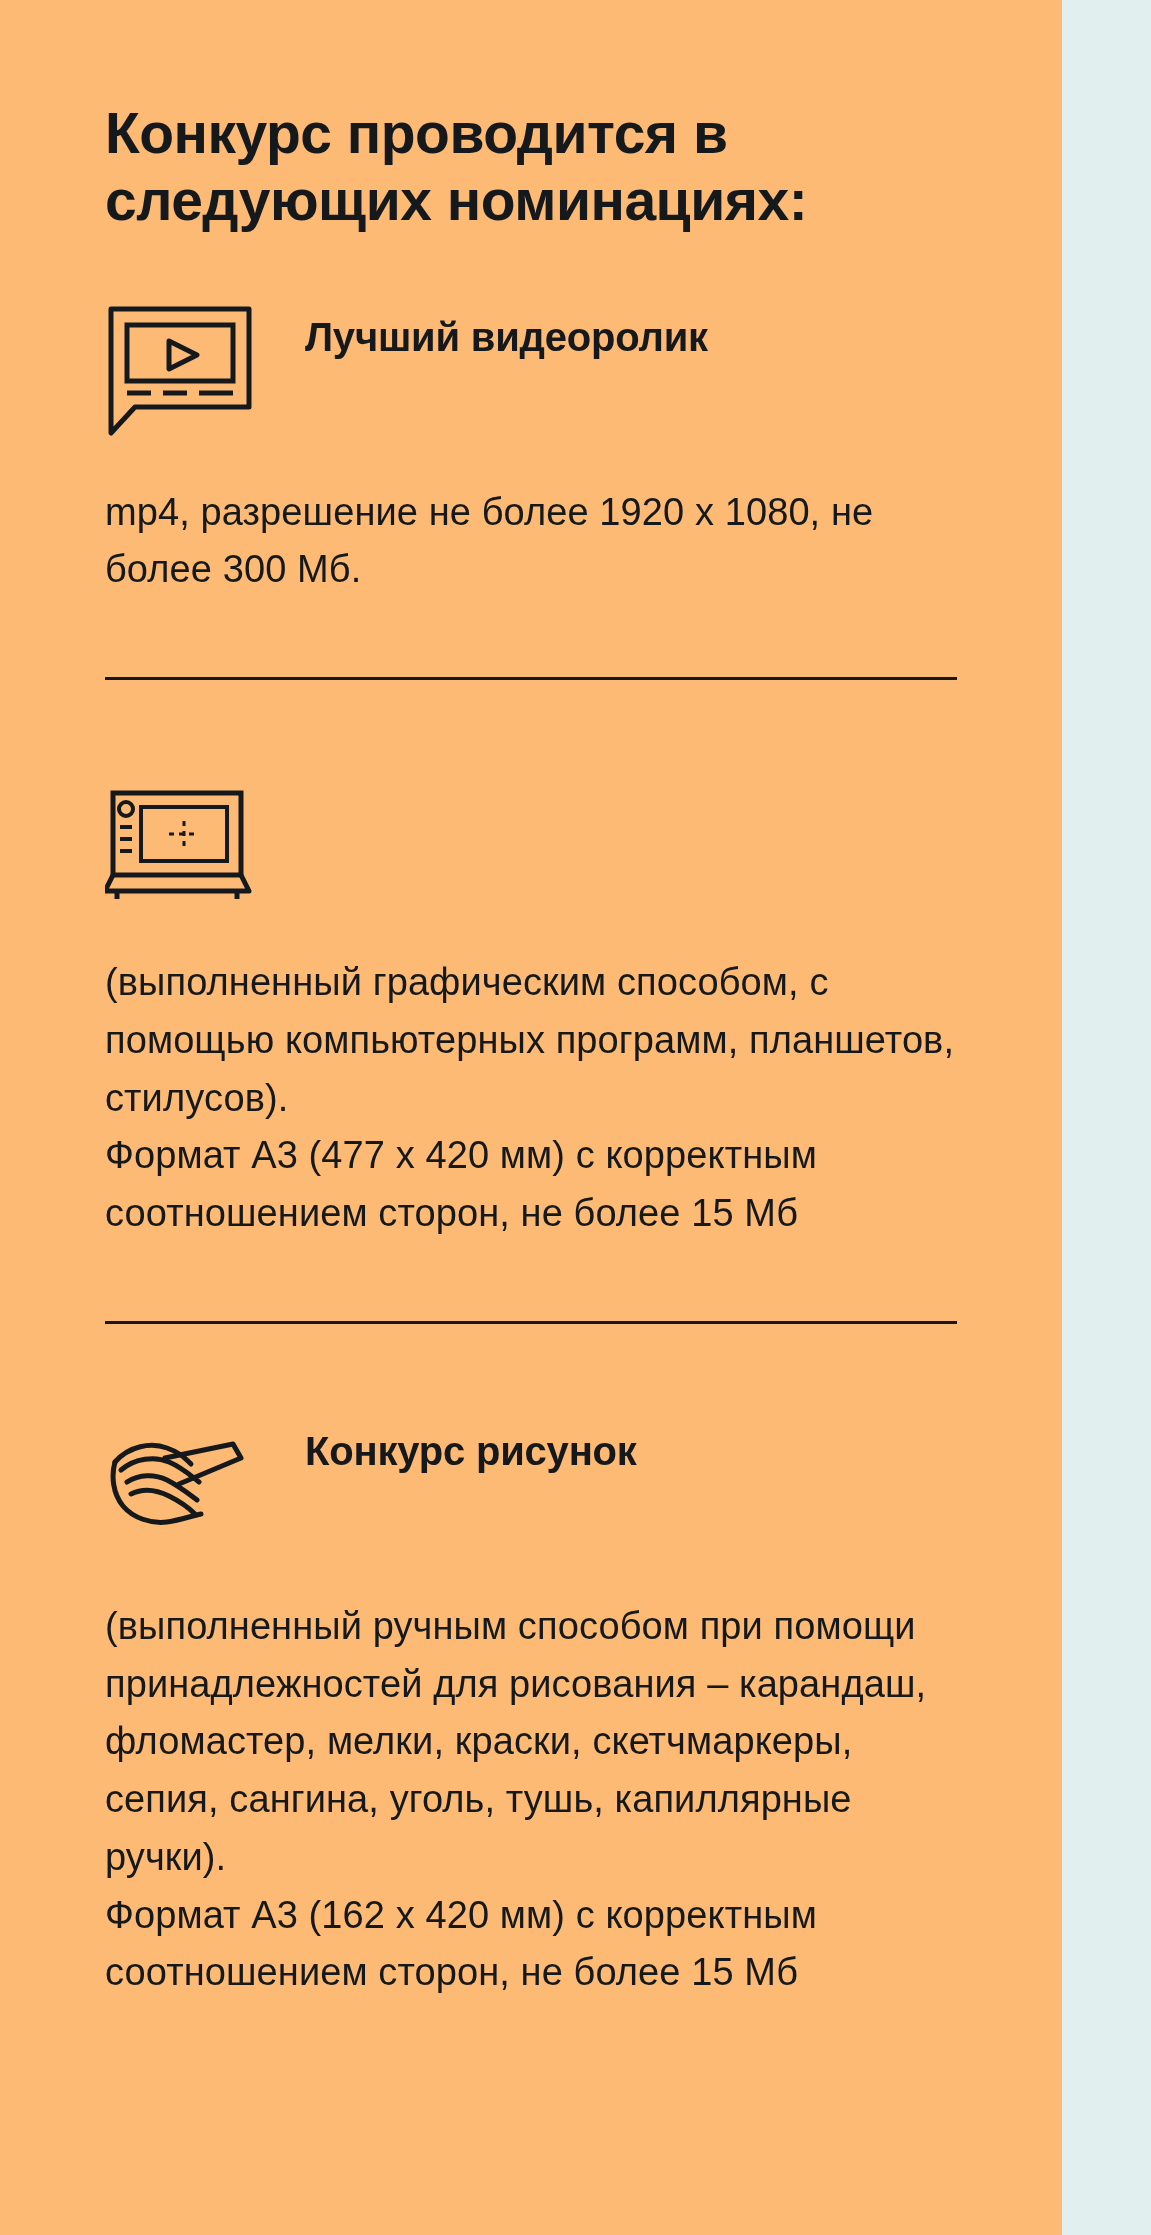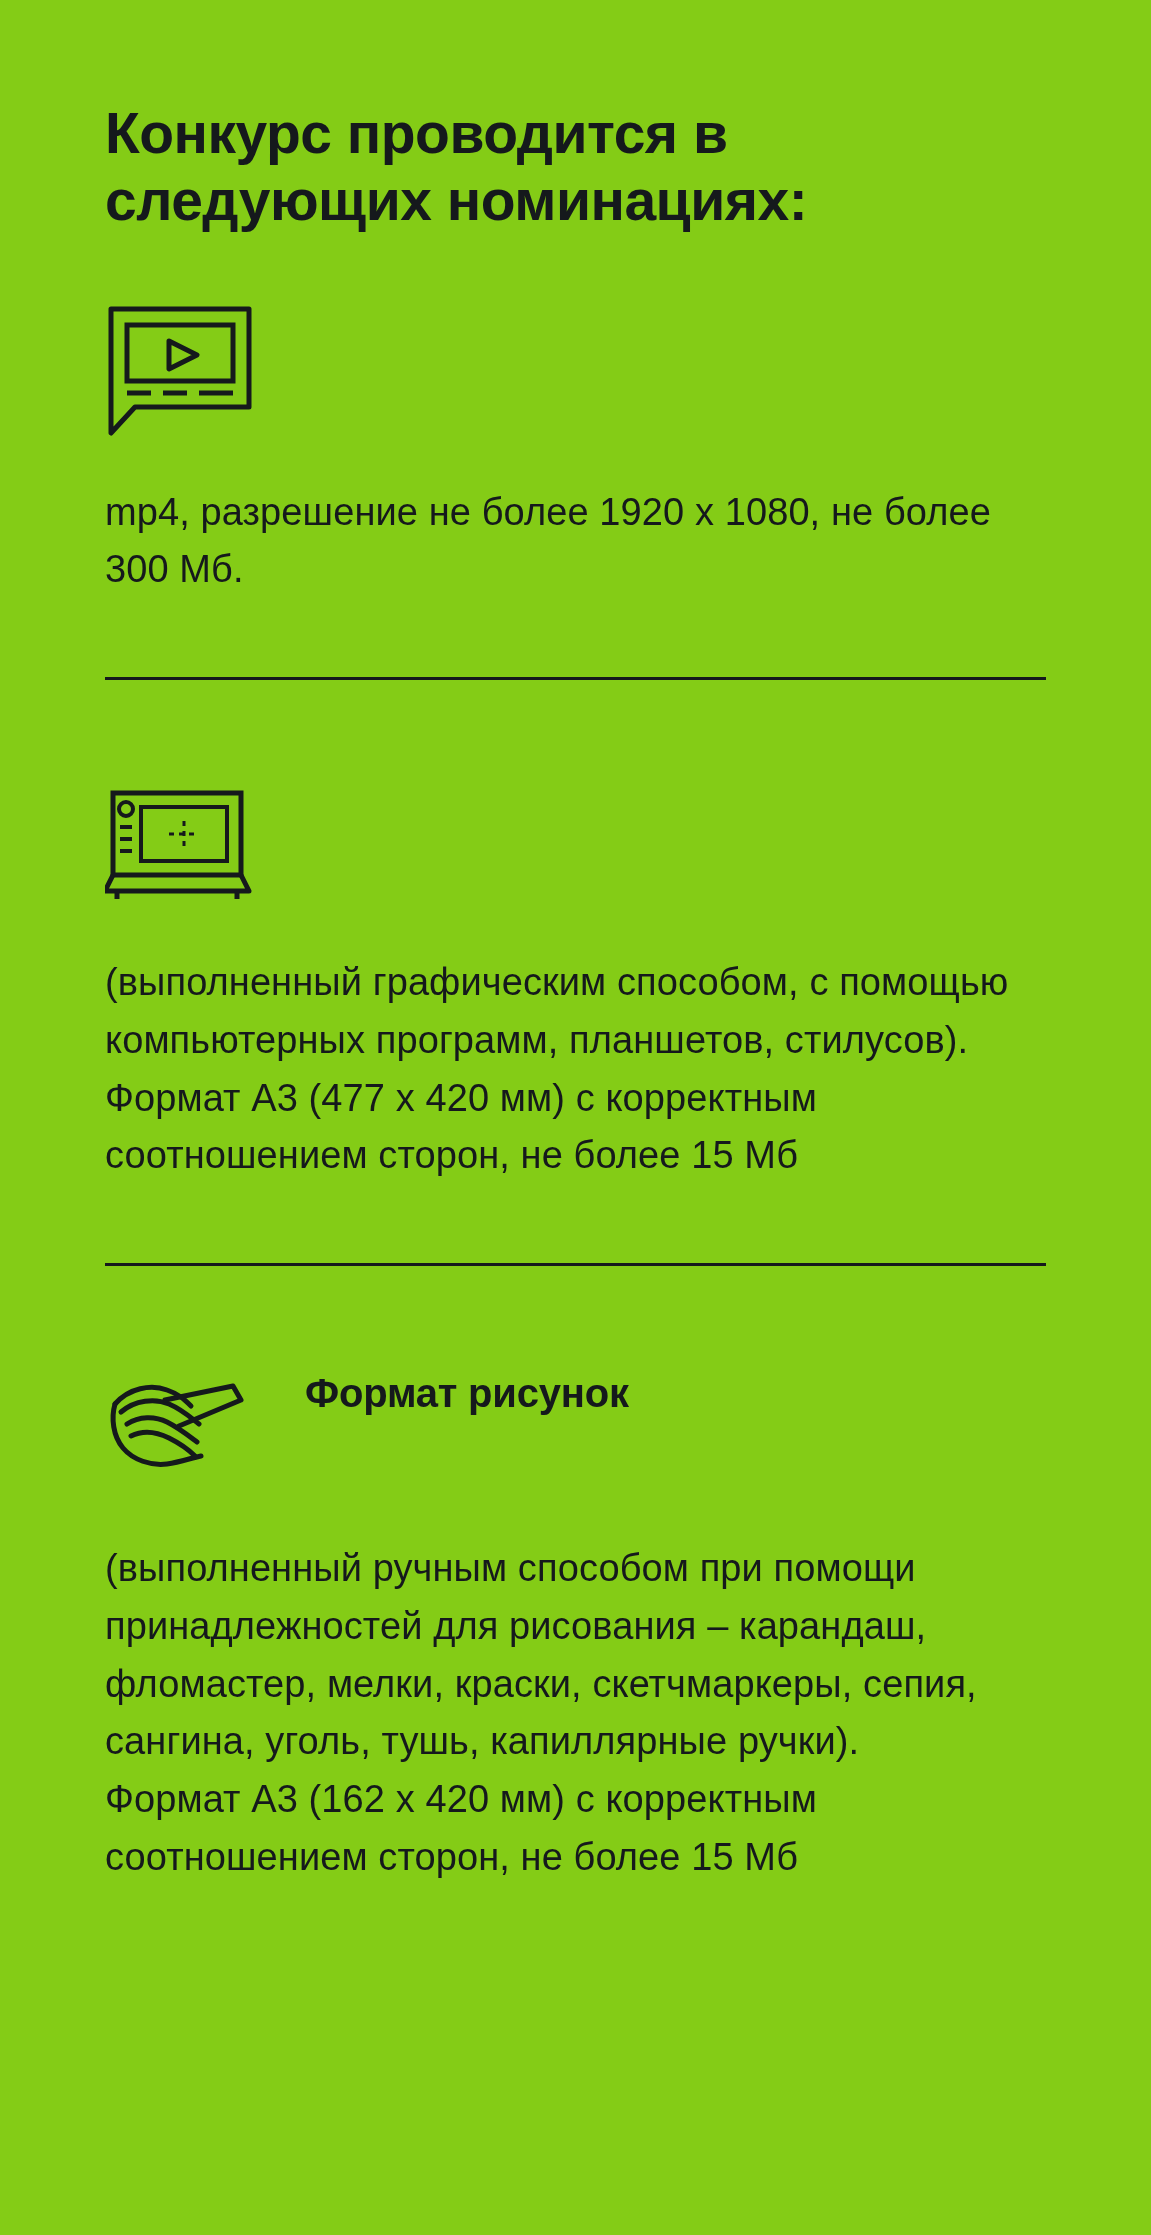--- a/index.html
+++ b/index.html
@@ -9,25 +9,25 @@
   }
   body {
     width: 1151px;
     min-height: 2235px;
     background: #e2efef;
     font-family: "Liberation Sans", sans-serif;
     color: #15191c;
     -webkit-font-smoothing: antialiased;
   }
   .page {
-    width: 1151px;
+    width: 1062px;
     min-height: 2235px;
     box-sizing: border-box;
     padding: 100px 105px 24px 105px;
-    background: #84cc16;
+    background: #fdba74;
   }
   .page-title {
     font-size: 57px;
     line-height: 1.18;
     font-weight: 700;
     letter-spacing: -0.5px;
     margin: 0 0 55px 0;
     max-width: 960px;
   }
   .nomination {
@@ -86,20 +86,21 @@
       <div class="nom-icon">
         <svg width="150" height="140" viewBox="0 0 150 140" fill="none" xmlns="http://www.w3.org/2000/svg">
           <path d="M6 6 H144 V104 H30 L6 130 V6 Z" stroke="#15191c" stroke-width="5" fill="none" stroke-linejoin="round"></path>
           <path d="M22 22 H128 V78 H22 Z" stroke="#15191c" stroke-width="5" fill="none"></path>
           <path d="M64 38 L92 52 L64 66 Z" stroke="#15191c" stroke-width="5" fill="none" stroke-linejoin="round"></path>
           <path d="M22 90 H46" stroke="#15191c" stroke-width="5" stroke-linecap="butt"></path>
           <path d="M58 90 H82" stroke="#15191c" stroke-width="5" stroke-linecap="butt"></path>
           <path d="M94 90 H128" stroke="#15191c" stroke-width="5" stroke-linecap="butt"></path>
         </svg>
       </div>
+      <div class="nom-title">Лучший видеоролик</div>
     </div>
     <div class="nom-desc" style="white-space: pre-line;">mp4, разрешение не более 1920 x 1080, не более 300 Мб.</div>
   </section>
 
   <hr class="divider">
 
   <section class="nomination">
     <div class="nom-head">
       <div class="nom-icon">
         <svg width="150" height="120" viewBox="0 0 150 120" fill="none" xmlns="http://www.w3.org/2000/svg">
@@ -127,19 +128,19 @@
       <div class="nom-icon">
         <svg width="150" height="110" viewBox="0 0 150 110" fill="none" xmlns="http://www.w3.org/2000/svg">
           <path d="M10 30 C24 14 46 10 62 16 C74 20 80 26 86 32" stroke="#15191c" stroke-width="5" fill="none" stroke-linecap="round"></path>
           <path d="M16 38 C30 26 50 24 64 30 C78 36 86 44 94 50" stroke="#15191c" stroke-width="5" fill="none" stroke-linecap="round"></path>
           <path d="M22 50 C34 42 50 42 62 48 C74 54 84 62 92 68" stroke="#15191c" stroke-width="5" fill="none" stroke-linecap="round"></path>
           <path d="M26 62 C38 56 52 58 64 64 C76 70 84 76 90 82" stroke="#15191c" stroke-width="5" fill="none" stroke-linecap="round"></path>
           <path d="M10 30 C6 44 8 62 18 74 C28 86 46 92 62 90 C76 88 86 84 96 82" stroke="#15191c" stroke-width="5" fill="none" stroke-linecap="round"></path>
           <path d="M60 26 L128 12 L136 26 L74 52" stroke="#15191c" stroke-width="5" fill="none" stroke-linejoin="round" stroke-linecap="round"></path>
         </svg>
       </div>
-      <div class="nom-title">Формат рисунок</div>
+      <div class="nom-title">Конкурс рисунок</div>
     </div>
     <div class="nom-desc" style="white-space: pre-line;">(выполненный ручным способом при помощи принадлежностей для рисования – карандаш, фломастер, мелки, краски, скетчмаркеры, сепия, сангина, уголь, тушь, капиллярные ручки).
 Формат А3 (162 х 420 мм) с корректным соотношением сторон, не более 15 Мб</div>
   </section>
 
 </div>
 
 </body></html>

